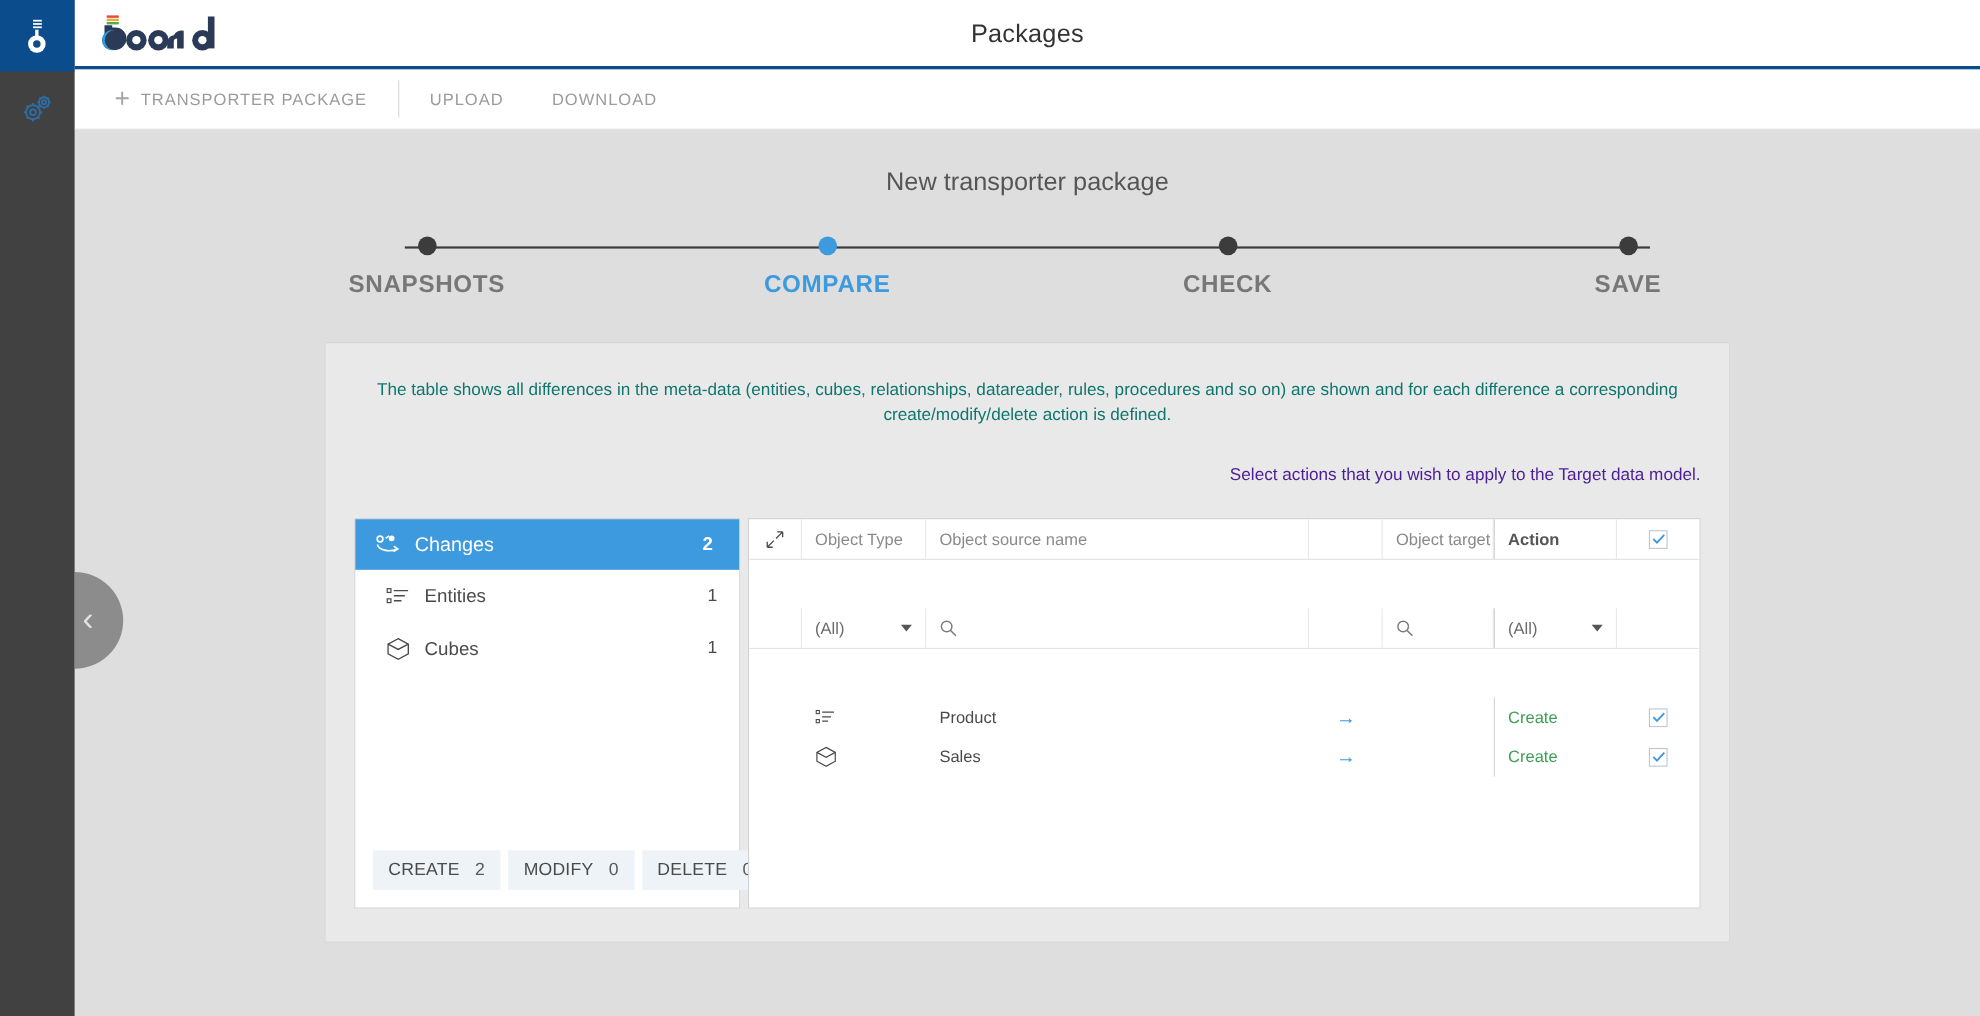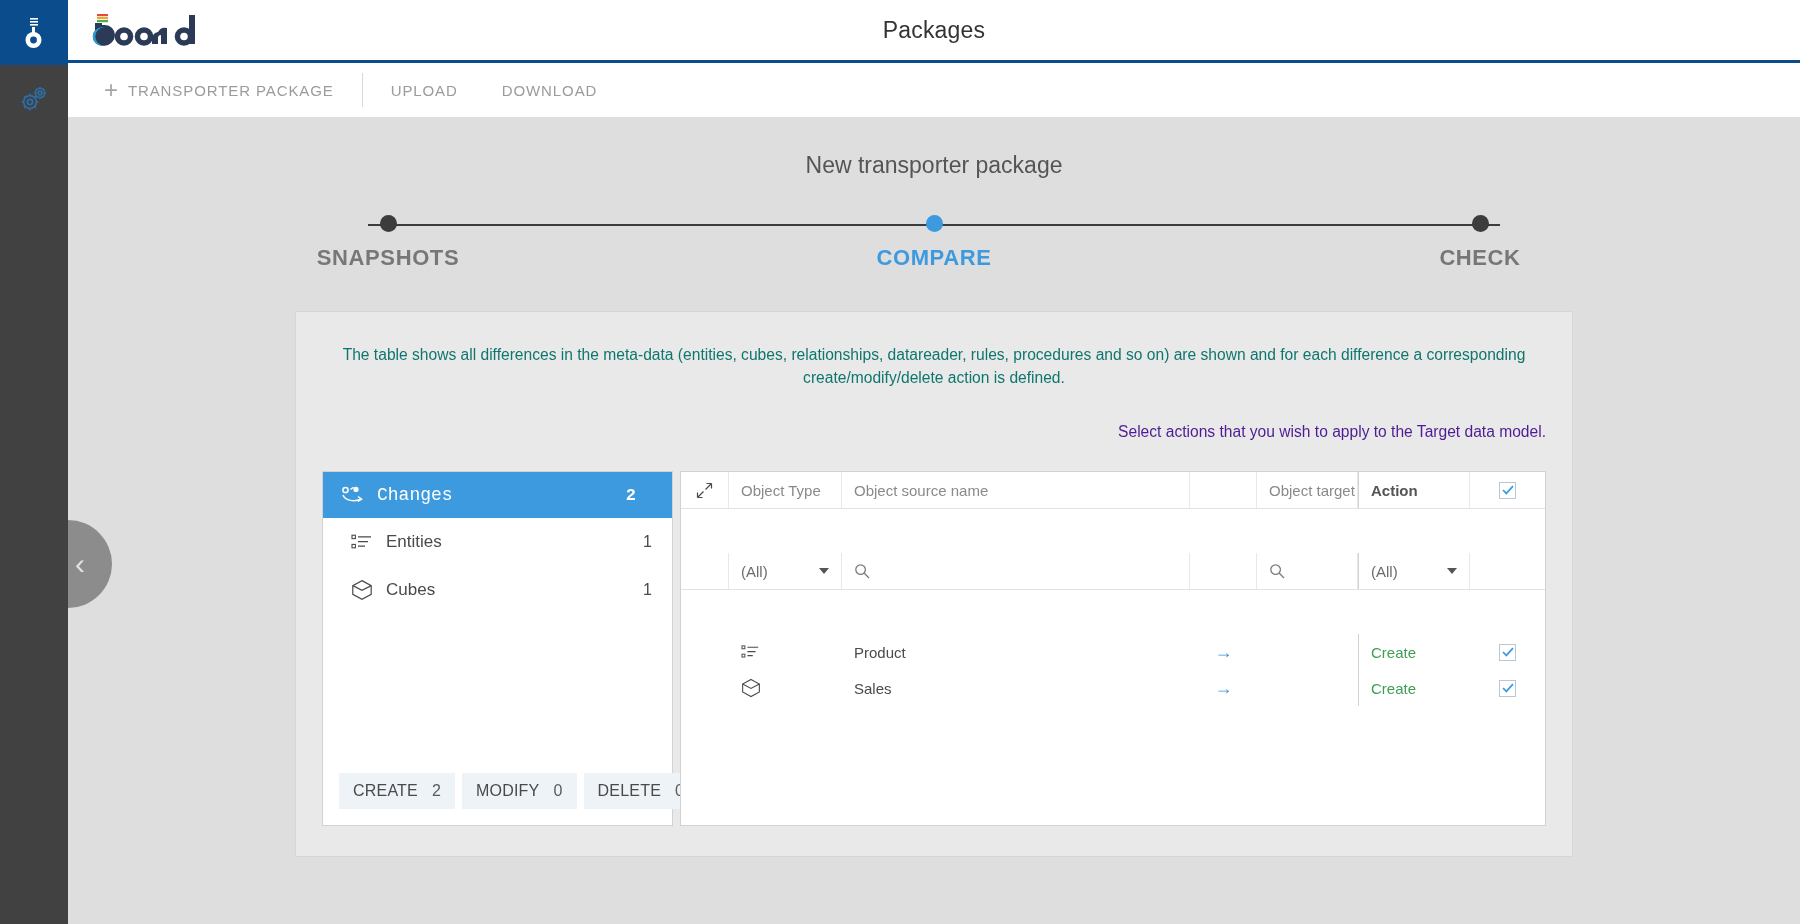--- a/index.html
+++ b/index.html
@@ -92,22 +92,22 @@
   .panes { display: flex; margin-top: 30px; gap: 7px; }
 
   
   .lpane {
     width: 351px; flex: 0 0 351px; background: #ffffff;
     border: 1px solid #d2d2d2; display: flex; flex-direction: column;
     height: 355px;
   }
   .lp-head {
     height: 46px; background: #3d9ade; color: #ffffff;
-    display: flex; align-items: center; padding: 0 36px 0 18px;
-    font-size: 18px; cursor: pointer; font-family: Liberation Mono, monospace;
+    display: flex; align-items: center; padding: 0 24px 0 18px;
+    font-size: 18px; cursor: pointer;
   }
   .lp-head .lp-label { flex: 1 1 auto; margin-left: 12px; }
   .lp-head .lp-count { font-weight: 700; font-size: 17px; }
   .lp-row {
     height: 48px; display: flex; align-items: center; padding: 0 20px 0 28px;
     font-size: 17px; color: #4a4a4a; cursor: pointer;
   }
   .lp-row .lp-label { flex: 1 1 auto; margin-left: 13px; }
   .lp-row .lp-count { color: #4a4a4a; font-size: 16px; }
   .lp-spacer { flex: 1 1 auto; }
@@ -258,20 +258,24 @@
             <div class="step-label">SNAPSHOTS</div>
           </div>
           <div class="step active">
             <div class="step-dot"></div>
             <div class="step-label">COMPARE</div>
           </div>
           <div class="step">
             <div class="step-dot"></div>
             <div class="step-label">CHECK</div>
           </div>
+          <div class="step">
+            <div class="step-dot"></div>
+            <div class="step-label">SAVE</div>
+          </div>
         </div>
       </div>
 
       <div class="card">
         <div class="desc">The table shows all differences in the meta-data (entities, cubes, relationships, datareader, rules, procedures and so on) are shown and for each difference a corresponding create/modify/delete action is defined.</div>
         <div class="desc2">Select actions that you wish to apply to the Target data model.</div>
 
         <div class="panes">
 
           <div class="lpane">

